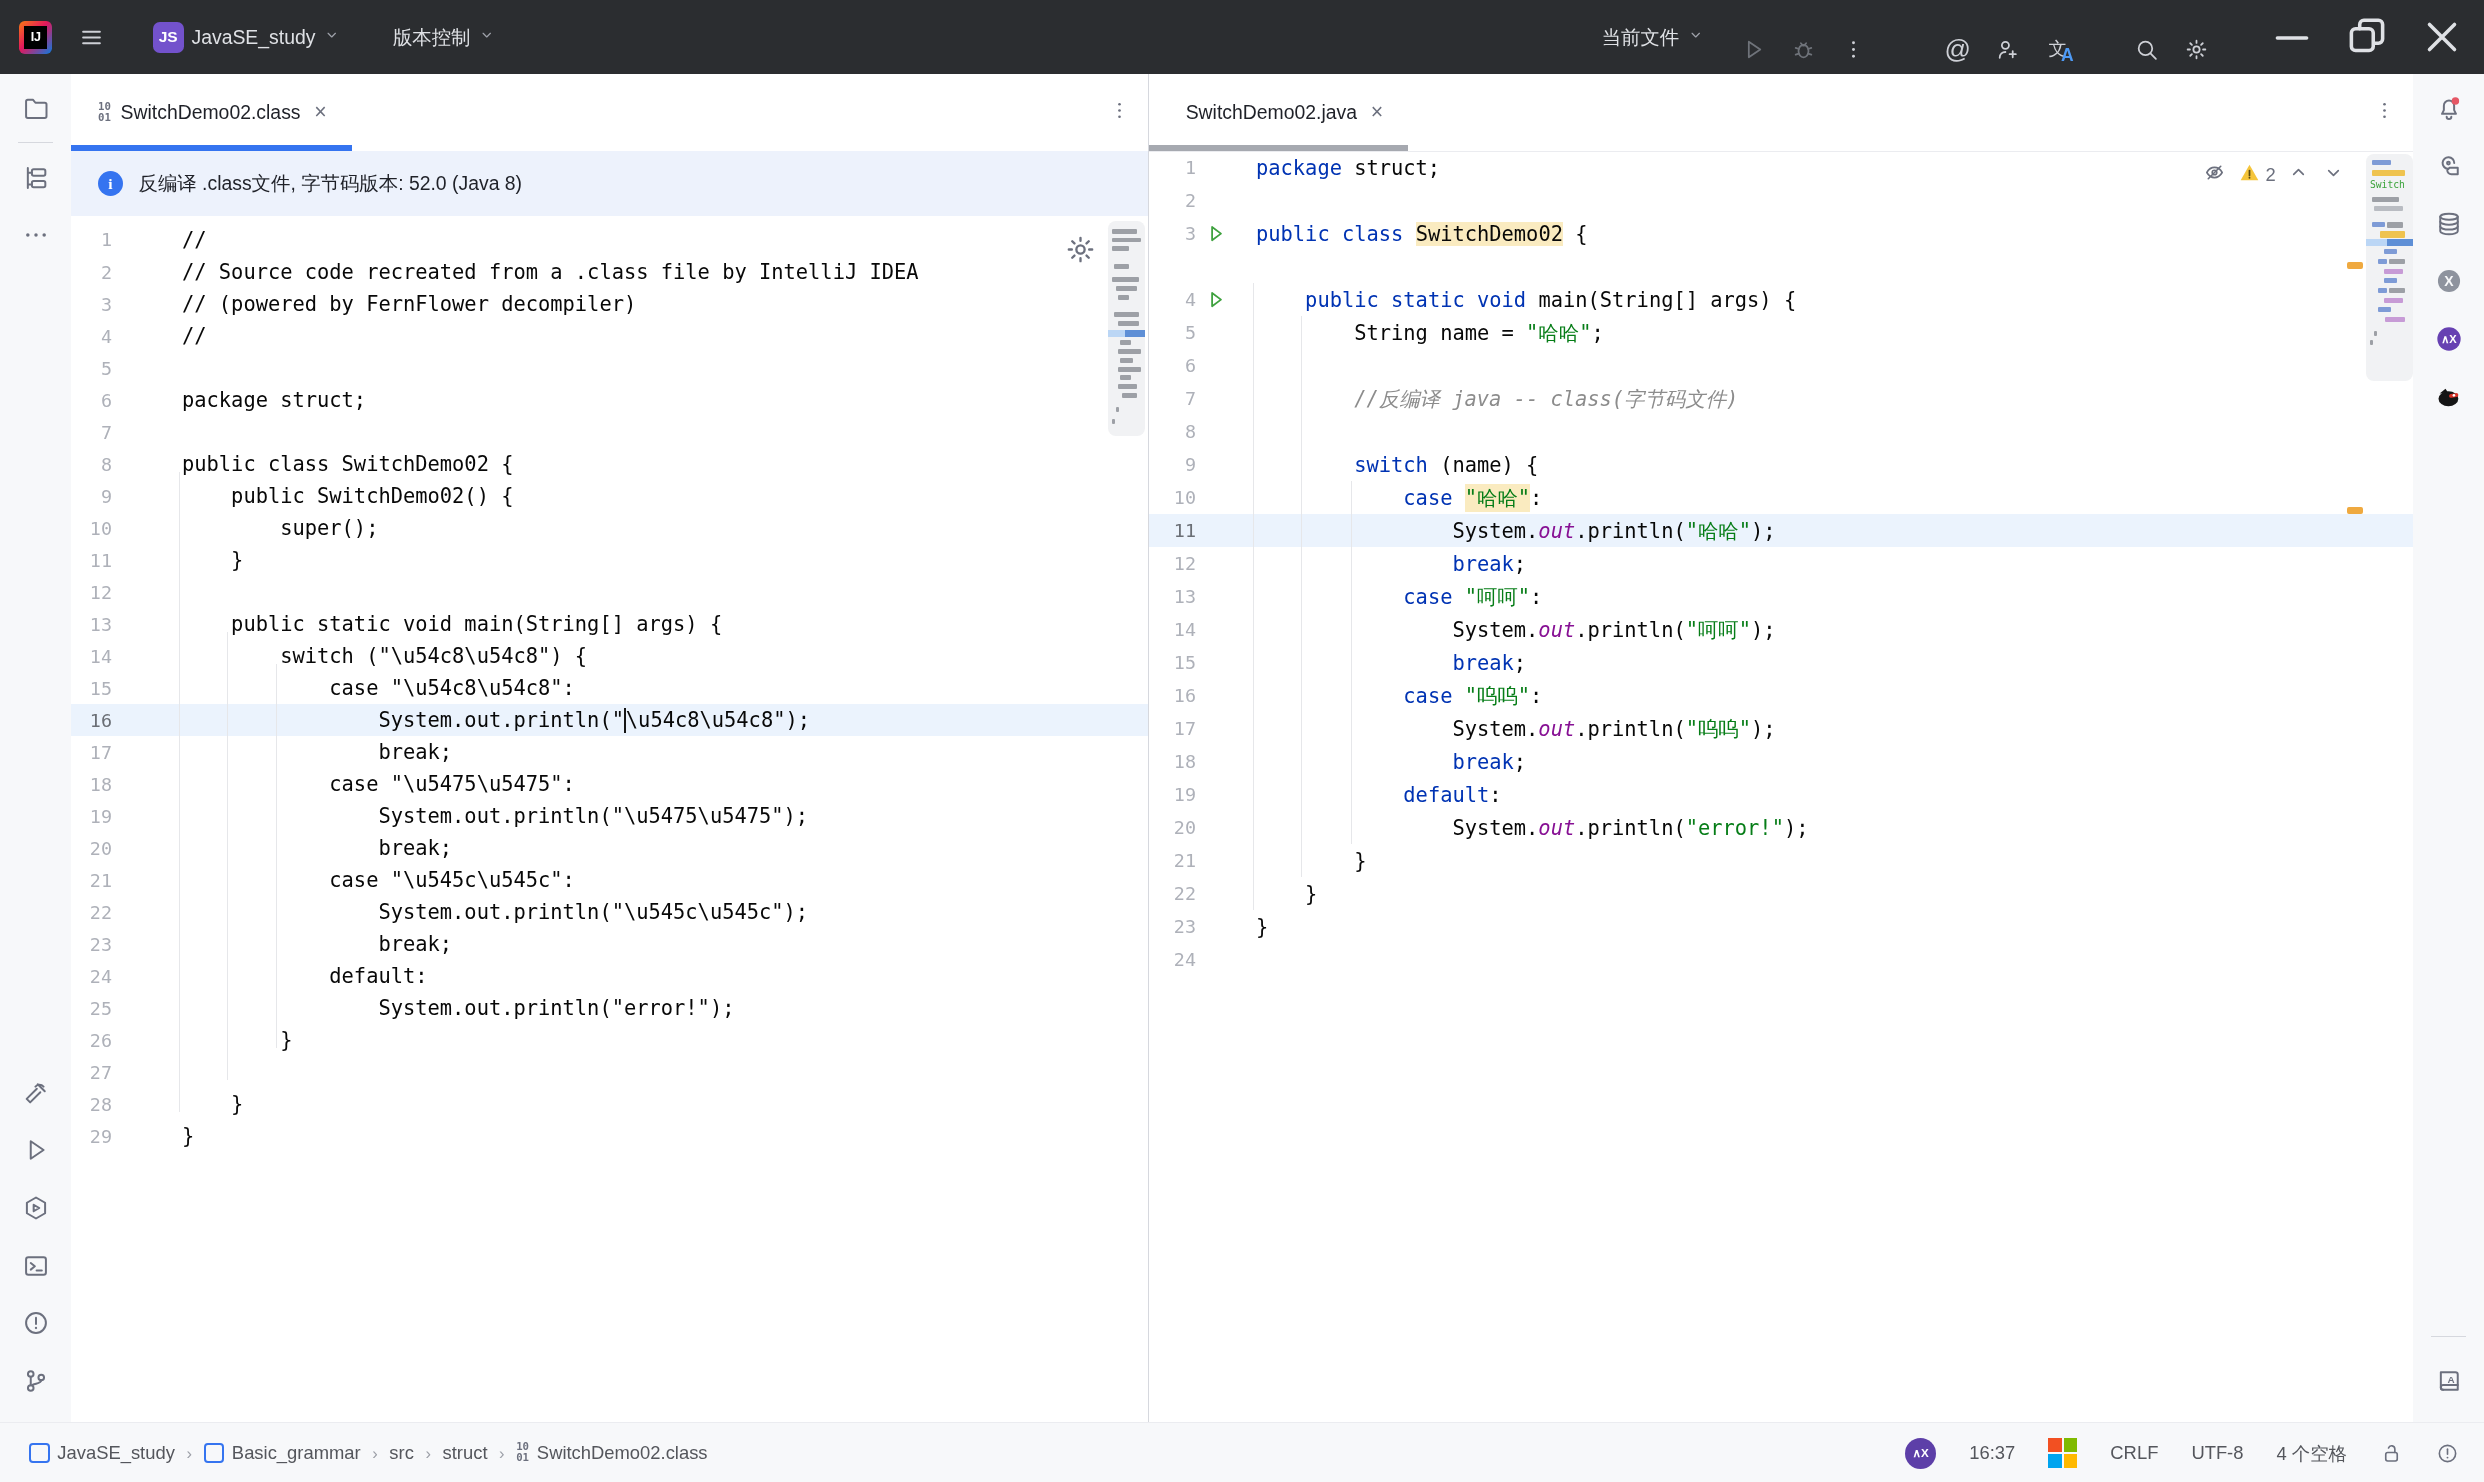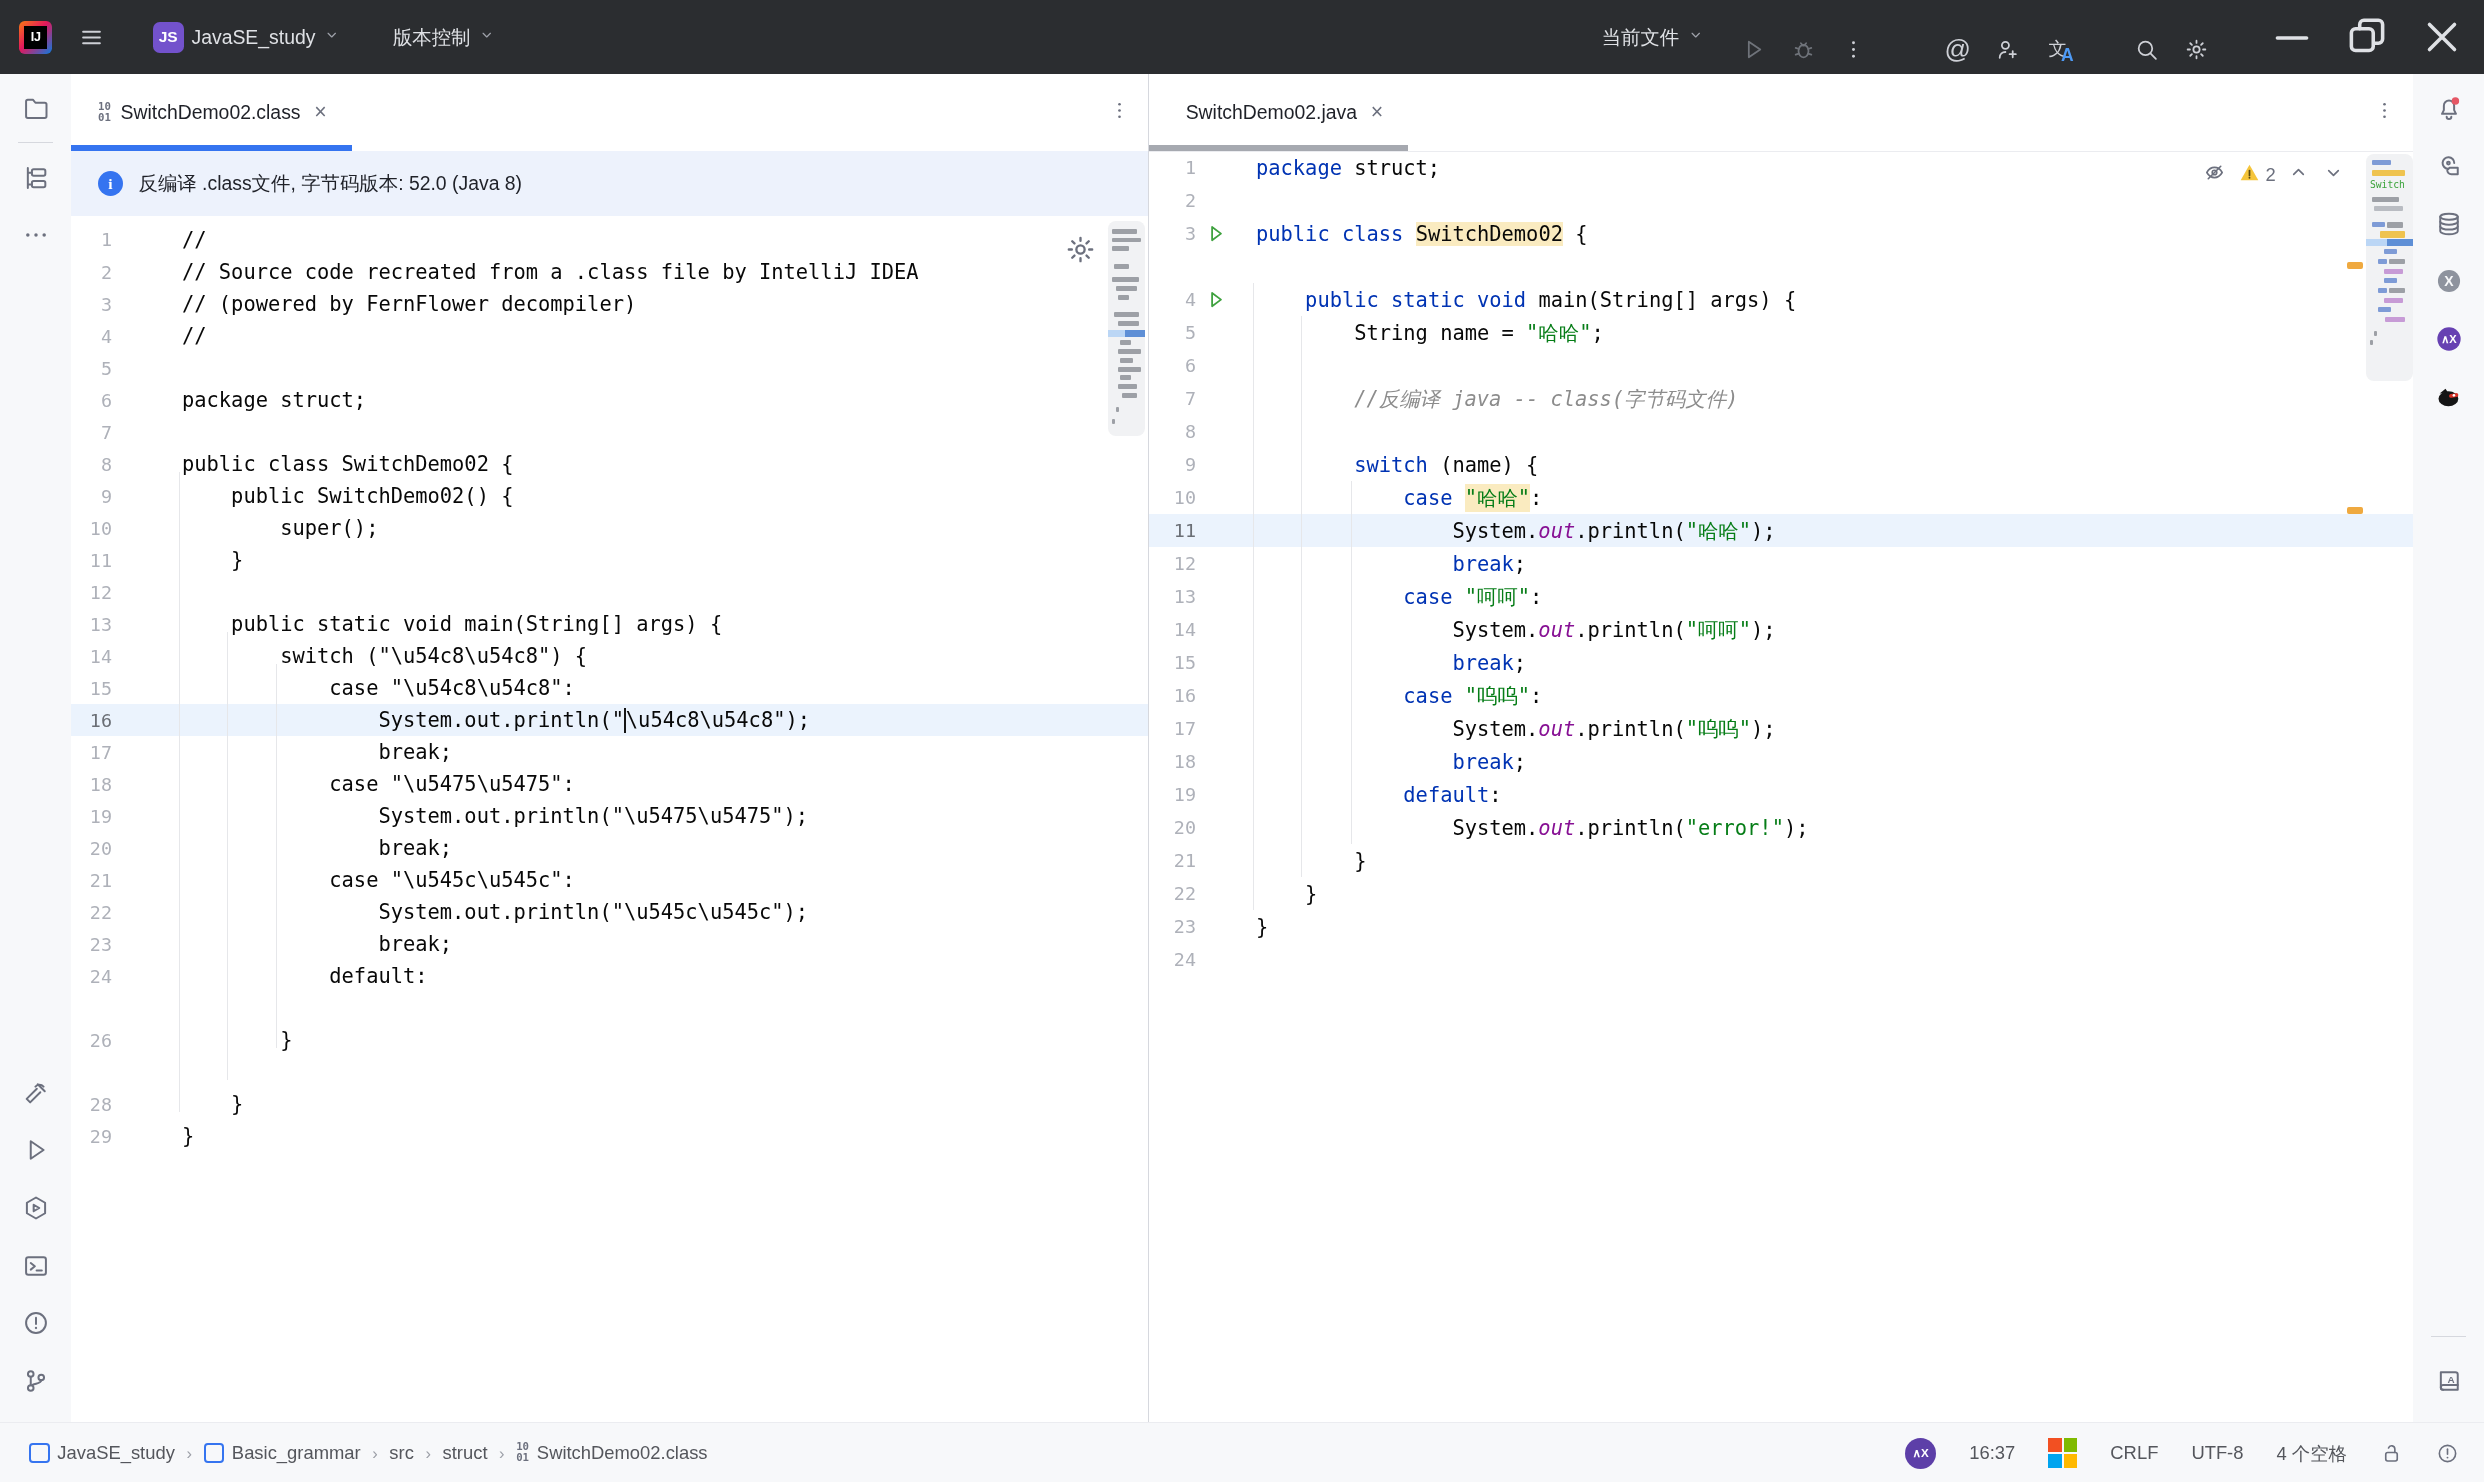--- a/index.html
+++ b/index.html
@@ -442,23 +442,31 @@
           <pre class="codeline" style="left: 111px;"><span class="tok t">                System.out.println("\u545c\u545c");</span></pre>
         </div>
         <div class="row" style="top: 712px; height: 32px;">
           <div class="num" style="left: 0px; width: 41px;">23</div>
           <pre class="codeline" style="left: 111px;"><span class="tok t">                break;</span></pre>
         </div>
         <div class="row" style="top: 744px; height: 32px;">
           <div class="num" style="left: 0px; width: 41px;">24</div>
           <pre class="codeline" style="left: 111px;"><span class="tok t">            default:</span></pre>
         </div>
+        <div class="row" style="top: 776px; height: 32px;">
+          <div class="num" style="left: 0px; width: 41px;">25</div>
+          <pre class="codeline" style="left: 111px;"><span class="tok t">                System.out.println("error!");</span></pre>
+        </div>
         <div class="row" style="top: 808px; height: 32px;">
           <div class="num" style="left: 0px; width: 41px;">26</div>
           <pre class="codeline" style="left: 111px;"><span class="tok t">        }</span></pre>
+        </div>
+        <div class="row" style="top: 840px; height: 32px;">
+          <div class="num" style="left: 0px; width: 41px;">27</div>
+          <pre class="codeline" style="left: 111px;"></pre>
         </div>
         <div class="row" style="top: 872px; height: 32px;">
           <div class="num" style="left: 0px; width: 41px;">28</div>
           <pre class="codeline" style="left: 111px;"><span class="tok t">    }</span></pre>
         </div>
         <div class="row" style="top: 904px; height: 32px;">
           <div class="num" style="left: 0px; width: 41px;">29</div>
           <pre class="codeline" style="left: 111px;"><span class="tok t">}</span></pre>
         </div>
       </div>

